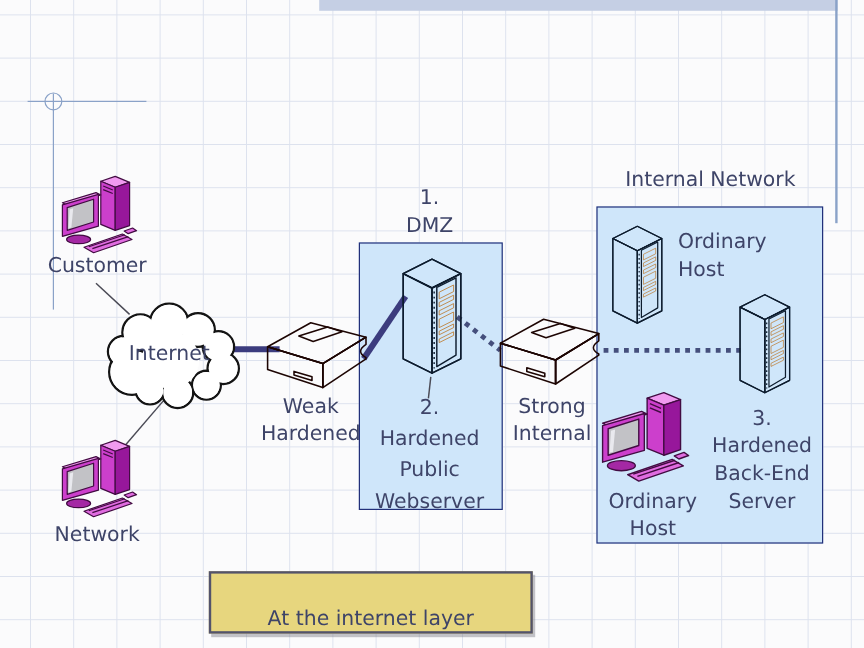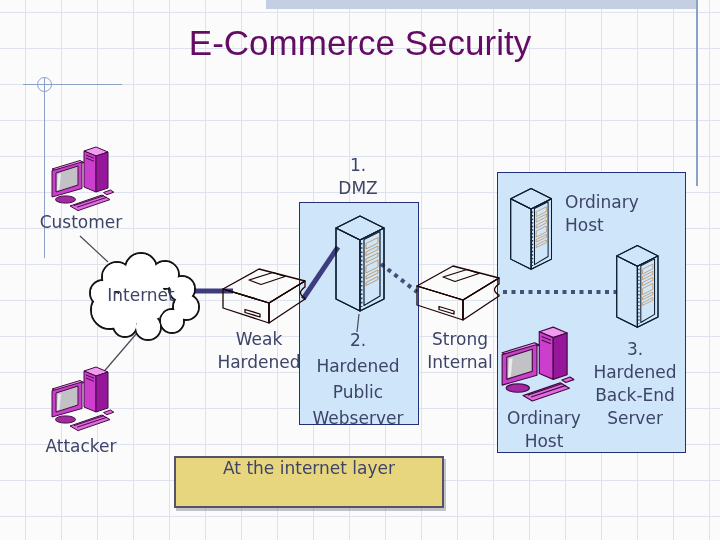--- a/index.html
+++ b/index.html
@@ -43,25 +43,25 @@
   .zone.dmz{left:299px;top:202px;width:120px;height:223px;}
   .zone.internal{left:497px;top:172px;width:189px;height:281px;}
   .overlay{position:absolute;inset:0;width:720px;height:540px;}
   .lbl{
     position:absolute;color:var(--label-text,#3e4468);
     font-size:17px;line-height:23px;white-space:pre-line;text-align:center;
   }
   .lbl.lh26{line-height:26px;}
   .lbl.left{text-align:left;}
   .callout{
-    position:absolute;left:174px;top:456px;width:270px;height:52px;box-sizing:border-box;
+    position:absolute;left:174px;top:476px;width:270px;height:52px;box-sizing:border-box;
     background:var(--callout-fill,#e7d67e);
     border:2px solid var(--callout-border,#53536b);
     box-shadow:2px 3px 0 rgba(125,125,135,.45);
-    display:flex;align-items:flex-start;justify-content:center;
+    display:flex;align-items:flex-end;justify-content:center;
   }
   .callout span{color:var(--label-text,#3e4468);font-size:17px;}
   
   .ln-thin{stroke:#4a4a55;stroke-width:1.2;}
   .ln-thick{stroke:var(--connector,#3c3c7e);stroke-width:5;}
   .ln-dot{stroke:var(--dotted-connector,#454f7c);stroke-width:4;stroke-dasharray:4 4.5;}
   
   .cloud-stroke circle{fill:var(--cloud-fill,#fff);stroke:var(--cloud-outline,#141414);stroke-width:2;}
   .cloud-fillpass circle{fill:var(--cloud-fill,#fff);stroke:none;}
   
@@ -84,21 +84,20 @@
 <body>
 
 <div class="stage">
   <div class="grid-bg"></div>
   <div class="top-band"></div>
   <div class="right-vline"></div>
   <div class="cross-circle"></div>
   <div class="cross-h"></div>
   <div class="cross-v"></div>
 
-  <h1 class="title">E-Commerce Security</h1>
 
   <div class="zone dmz"></div>
   <div class="zone internal"></div>
 
   <svg class="overlay" viewBox="0 0 720 540">
     <defs>
       <g id="g-cloud" class="g-cloud">
         <g class="cloud-stroke">
           <circle cx="26" cy="64" r="19"></circle>
             <circle cx="19" cy="47" r="13"></circle>
@@ -187,31 +186,32 @@
     <use href="#g-server" transform="translate(334,213)"></use>
     <use href="#g-server" transform="translate(509,186) scale(0.85)"></use>
     <use href="#g-server" transform="translate(615,243) scale(0.86)"></use>
     <use href="#g-pc" transform="translate(51,146)"></use>
     <use href="#g-pc" transform="translate(51,366)"></use>
     <use href="#g-pc" transform="translate(501,326) scale(1.16)"></use>
   </svg>
 
   <div class="lbl" style="left:34px;top:211px;width:94px">Customer</div>
   <div class="lbl" style="left:95px;top:284px;width:92px">Internet</div>
-  <div class="lbl" style="left:37px;top:435px;width:88px">Attacker</div>
+  <div class="lbl" style="left:37px;top:435px;width:88px">Network</div>
   <div class="lbl" style="left:214px;top:328px;width:90px">Weak
 Hardened</div>
   <div class="lbl" style="left:318px;top:154px;width:80px">1.
 DMZ</div>
   <div class="lbl lh26" style="left:301px;top:327px;width:114px">2.
 Hardened
 Public
 Webserver</div>
   <div class="lbl" style="left:416px;top:328px;width:88px">Strong
 Internal</div>
+  <div class="lbl" style="left:497px;top:139px;width:190px">Internal Network</div>
   <div class="lbl left" style="left:565px;top:191px;width:86px">Ordinary
 Host</div>
   <div class="lbl" style="left:584px;top:338px;width:102px">3.
 Hardened
 Back-End
 Server</div>
   <div class="lbl" style="left:498px;top:407px;width:92px">Ordinary
 Host</div>
 
   <div class="callout">

